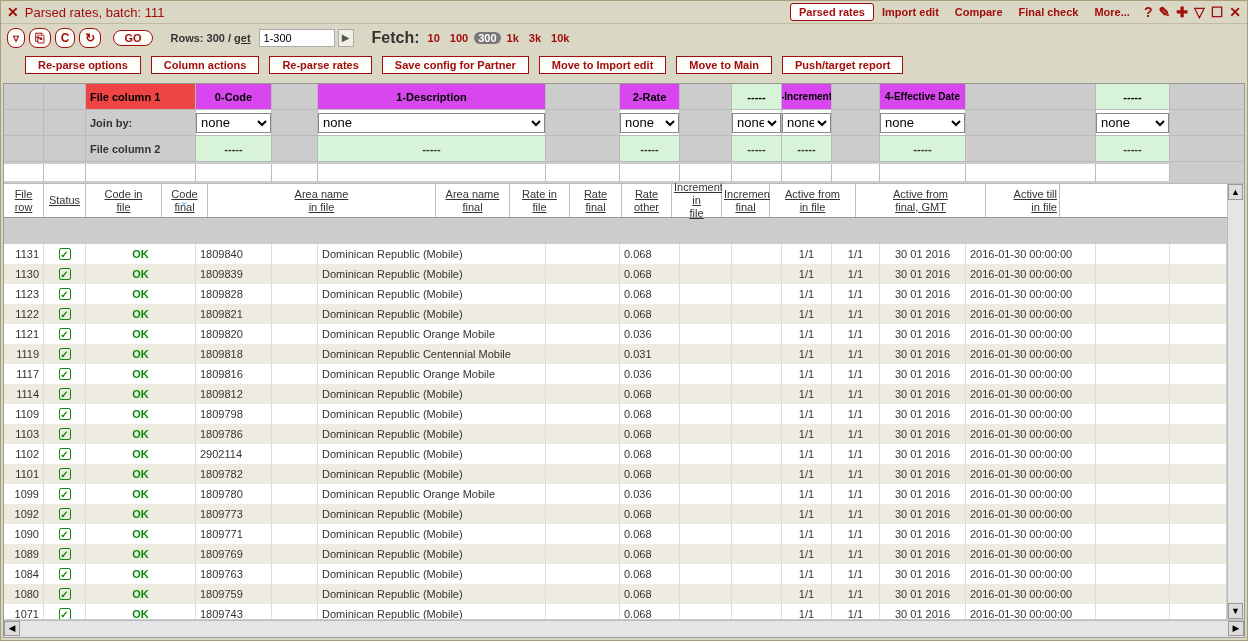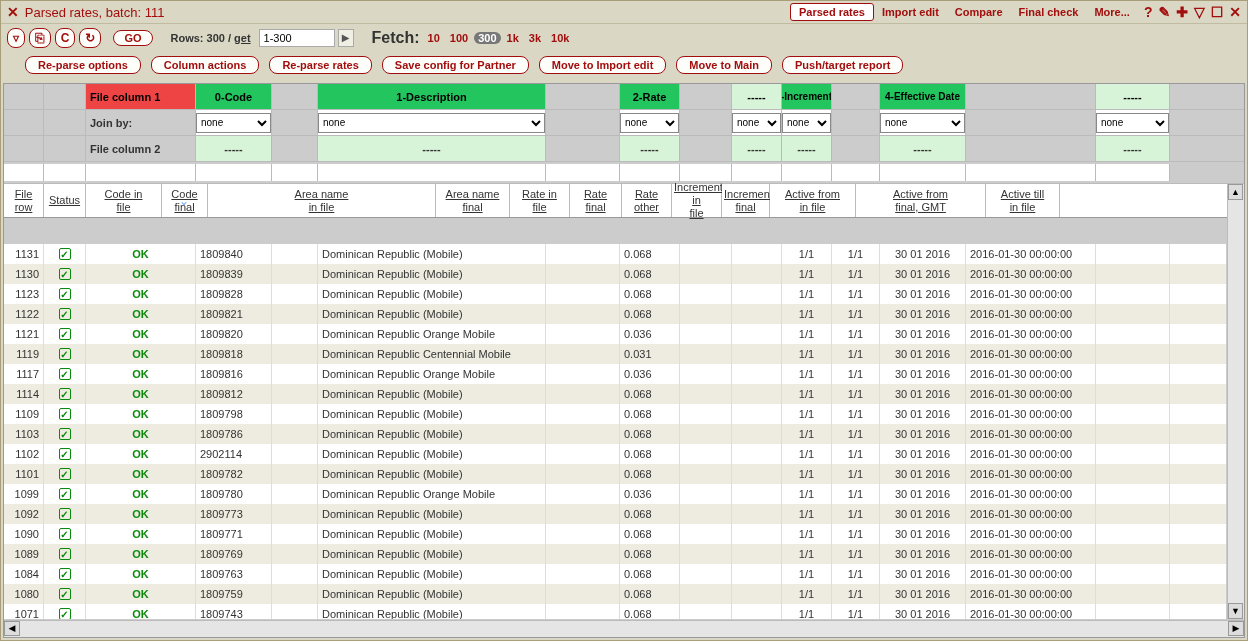--- a/index.html
+++ b/index.html
@@ -131,21 +131,21 @@
   .tb2 {
     height: 30px;
     background: #dad8c5;
     display: flex;
     align-items: center;
     padding: 0 6px 4px 24px;
     gap: 10px;
   }
   .pill {
     border: 1px solid #a20e0e;
-    border-radius: 8px;
+    border-radius: 0;
     padding: 2px 12px;
     background: #fdfdfa;
     color: #a20e0e;
     font-weight: bold;
     font-size: 11px;
     cursor: pointer;
     white-space: nowrap;
   }
 
   
@@ -165,39 +165,39 @@
   .cfg-row .cell {
     border-right: 1px solid #bbb;
     display: flex;
     align-items: center;
     justify-content: center;
     overflow: hidden;
     white-space: nowrap;
     font-size: 11px;
   }
   .cfg-row.green .map-cell {
-    background: #22c55e;
+    background: #d946ef;
     color: #000;
     font-weight: bold;
     height: 100%;
   }
   .cfg-row.green .map-cell.pale {
     background: #d8f4d8;
   }
   .cfg-row.join .lbl-cell { font-weight: bold; color: #333; background: #ccc; justify-content: flex-start; padding-left: 4px;}
   .cfg-row.join .sel-cell { background: #fff; }
   .cfg-row.col2 .lbl-cell { font-weight: bold; color: #333; background: #ccc; justify-content: flex-start; padding-left: 4px;}
   .cfg-row.col2 .map-cell { background: #d8f4d8; color: #333; font-weight: bold; }
   .cfg-row.filter { height: 22px; background: #ccc;}
   .cfg-row.filter .filt-cell { background: #fff; border-right: 1px solid #bbb; margin: 2px 0;}
 
   select.cfg-sel {
     width: 100%;
     height: 20px;
-    font-size: 10px;
+    font-size: 13px;
     border: 1px solid #888;
     background: #fff;
   }
 
   
   .dh-row { display: flex; height: 34px; background: #fff; border-bottom: 1px solid #999;}
   .dh-row .dh {
     border-right: 1px solid #bbb;
     text-align: center;
     font-size: 11px;
@@ -257,21 +257,21 @@
   .w-cf  { width: 46px; }
   .w-area{ width: 228px; }
   .w-anf { width: 74px; }
   .w-rate{ width: 60px; }
   .w-rf  { width: 52px; }
   .w-ro  { width: 50px; }
   .w-inc { width: 50px; }
   .w-incf{ width: 48px; }
   .w-af  { width: 86px; }
   .w-afg { width: 130px; }
-  .w-at  { width: 74px; }
+  .w-at  { width: 74px; align-items: flex-end; }
 
   
   .vscroll {
     position: absolute; top: 100px; right: 0; bottom: 18px; width: 17px;
     background: #e5e5e5; border-left: 1px solid #bbb;
   }
   .vscroll .btn { width: 15px; height: 16px; background: #ddd; border:1px solid #999; position:absolute; left:0; font-size:9px; text-align:center; line-height:14px; cursor:pointer;}
   .vscroll .up { top: 0; }
   .vscroll .down { bottom: 0; }
   .hscroll {

